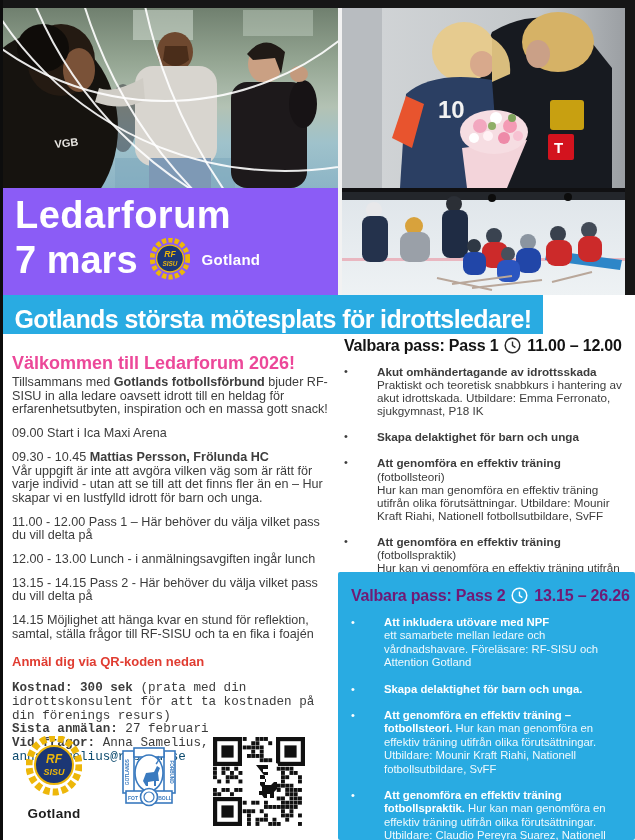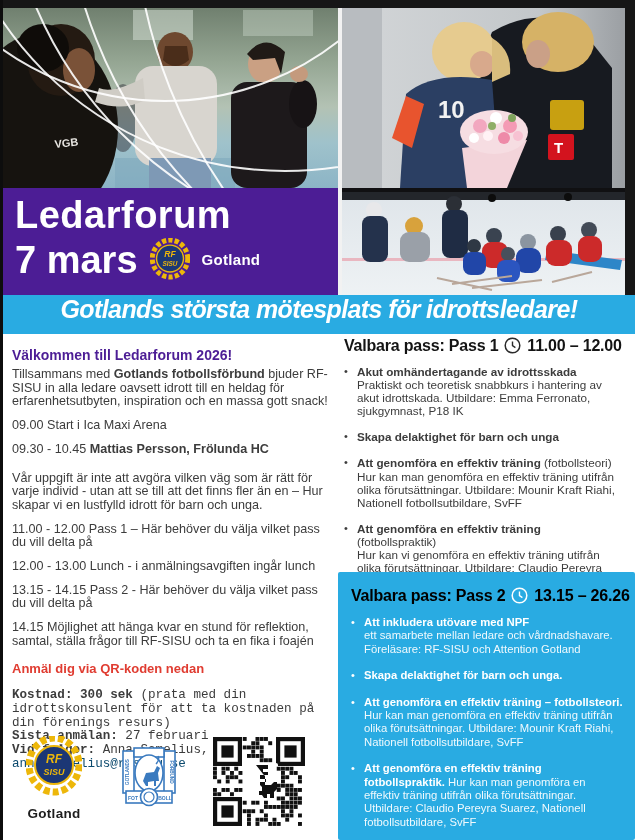--- a/index.html
+++ b/index.html
@@ -9,54 +9,54 @@
   
   .frame-top{left:0;top:0;width:635px;height:8px;background:#161616;z-index:6;}
   .frame-left{left:0;top:0;width:3px;height:840px;background:#0d0d0d;z-index:6;}
   .frame-right{left:625px;top:8px;width:10px;height:287px;background:#161616;z-index:6;}
   .gap-v{left:338px;top:8px;width:4px;height:287px;background:#f2f2f2;z-index:5;}
   
   .photo{display:block;}
   .arcs{left:3px;top:8px;width:335px;height:180px;overflow:hidden;z-index:2;pointer-events:none;}
   .arc{position:absolute;border:2px solid rgba(255,255,255,.9);border-radius:50%;}
   
-  .banner{left:3px;top:188px;width:335px;height:107px;background:#4c1d95;overflow:hidden;z-index:1;}
+  .banner{left:3px;top:188px;width:335px;height:107px;background:#8b5cf6;overflow:hidden;z-index:1;}
   .banner .arc{border-color:rgba(255,255,255,.8);}
   .banner-inner{position:relative;z-index:3;padding:5px 0 0 12px;color:#fff;}
   .banner-l1{font-size:38px;font-weight:bold;letter-spacing:.5px;line-height:44px;}
   .banner-l2{display:flex;align-items:center;gap:12px;font-size:38px;font-weight:bold;line-height:46px;}
   .banner-gotland{font-size:15px;font-weight:bold;letter-spacing:.3px;}
   .hockey-wrap{left:342px;top:188px;width:283px;height:107px;background:#101012;z-index:1;}
   
-  .strip{left:3px;top:295px;width:632px;height:39px;background:#29abe2;z-index:4;
-         display:flex;align-items:flex-start;justify-content:center;font-style:italic;}
+  .strip{left:3px;top:295px;width:540px;height:39px;background:#29abe2;z-index:4;
+         display:flex;align-items:flex-end;justify-content:center;}
   .strip span{color:#fff;font-weight:bold;font-size:25px;letter-spacing:-.6px;white-space:nowrap;}
   
   .col-left{left:12px;top:337px;width:322px;color:#3c3c3c;font-size:12.6px;line-height:13.7px;z-index:1;}
-  .col-left h2{margin:8px 0 3px;font-size:14px;line-height:20px;color:#4c1d95;}
+  .col-left h2{margin:16px 0 3px;font-size:18px;line-height:20px;color:#ec4899;}
   .col-left p{margin:0 0 10px;}
-  .col-left p.nogap{margin-bottom:15px;}
+  .col-left p.nogap{margin-bottom:0;}
   .plabel{font-weight:bold;margin-bottom:0 !important;}
   .cta-red{font-weight:bold;font-size:13px;margin:13px 0 14px !important;}
   .contact div{margin:0;font-family:Liberation Mono, monospace;}
   .email{color:#0c4a6e;text-decoration:none;}
   
   .col-right{left:344px;top:337px;width:279px;color:#3c3c3c;font-size:11.7px;line-height:13.1px;z-index:1;}
   .pass-head{display:flex;align-items:center;gap:6px;font-weight:bold;font-size:16px;
              letter-spacing:-.2px;color:#141414;margin-bottom:11px;white-space:nowrap;}
   .clock{flex:0 0 auto;}
   .bullet{display:flex;margin-bottom:13px;}
   .dot{flex:0 0 13px;font-size:11px;line-height:13px;}
-  .btxt{flex:1;}
+  .btxt{flex:1;margin-left:20px;}
   .btitle{font-weight:bold;}
   .btitle .sfx{font-weight:normal;}
   
   .pass2{left:338px;top:572px;width:297px;height:268px;background:#29abe2;border-radius:2px;
          padding:15px 12px 0 13px;box-sizing:border-box;color:#fff;font-size:11.3px;line-height:13.4px;z-index:1;}
-  .pass2 .pass-head{color:#000000;font-size:16px;margin-bottom:12px;}
+  .pass2 .pass-head{color:#701a75;font-size:16px;margin-bottom:12px;}
   .pass2 .bullet{margin-bottom:13px;}
   .pass2 .bbody{color:rgba(255,255,255,.93);}
   .pass2 .btitle b{color:#fff;}
   
   .logo-rfsisu{left:24px;top:736px;width:60px;text-align:center;z-index:1;}
   .logo-rfsisu .cap{margin-top:4px;font-weight:bold;font-size:13.5px;color:#1d1d1d;letter-spacing:.3px;}
   .logo-gff{left:116px;top:747px;z-index:1;}
   .qr{left:213px;top:737px;z-index:1;}
 </style>
 </head>

